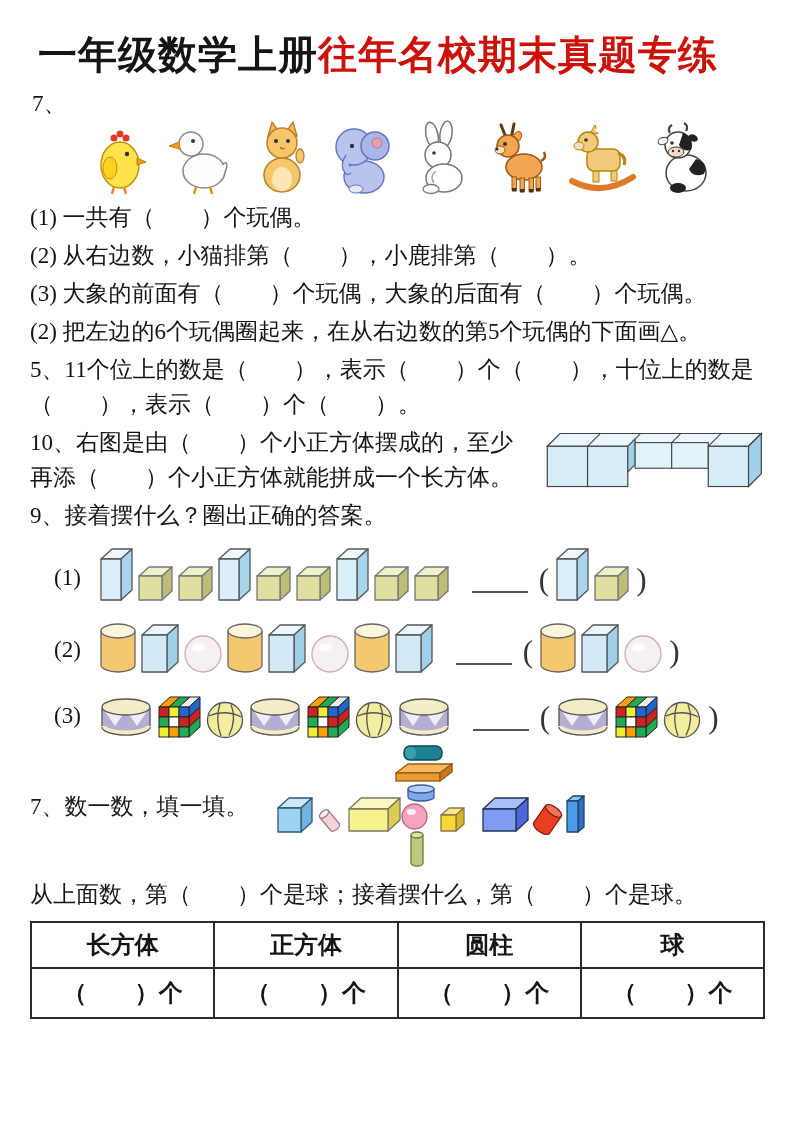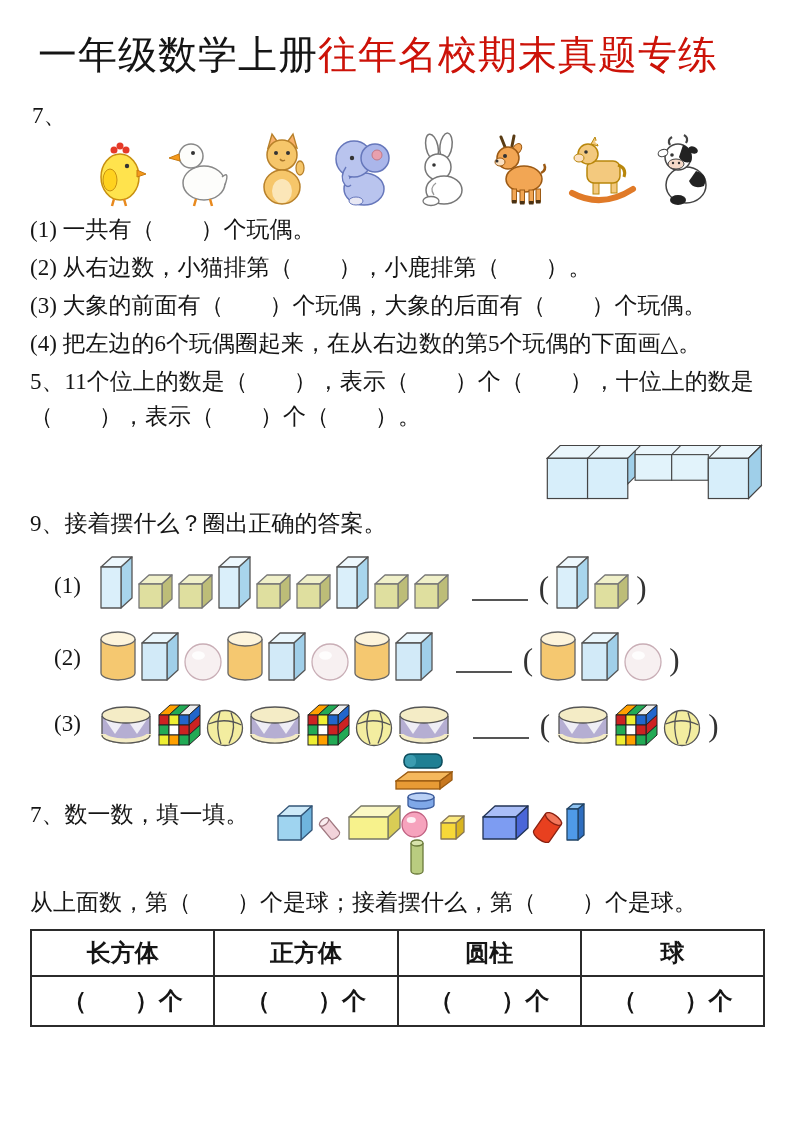--- a/index.html
+++ b/index.html
@@ -2,21 +2,21 @@
 <html style="--title-red: #cc1208; --footer-bg: #f2f20c;"><head>
 <meta charset="utf-8">
 <style>
   html,body{margin:0;padding:0;background:#ffffff;}
   body{
     width:793px;height:1122px;overflow:hidden;
     font-family:"Liberation Serif","DejaVu Serif",serif;
     color:#151515;
   }
   .page{padding:22px 28px 0 30px;position:relative;}
-  .title{font-size:39px;font-weight:normal;margin:6px 0 18px 8px;letter-spacing:1px;white-space:nowrap;}
+  .title{font-size:39px;font-weight:bold;margin:6px 0 6px 8px;letter-spacing:1px;white-space:nowrap;}
   .title .t-red{color:var(--title-red,#cc1208);}
   .qline{font-size:23px;line-height:1.52;margin:3px 0;}
   .qnum{font-size:23px;margin:2px 0 0 2px;}
   
   .animals{display:flex;align-items:flex-end;gap:10px;margin:0 0 6px 56px;}
   .animals .icon{display:inline-block;line-height:0;}
   
   .q10{overflow:hidden;margin:3px 0;}
   .q10 .fig{float:right;margin:4px 0 2px 6px;line-height:0;}
   
@@ -134,39 +134,40 @@
           <ellipse cx="45" cy="19" rx="5" ry="3.5" fill="#222" transform="rotate(20 45 19)"></ellipse>
           <ellipse cx="28" cy="33" rx="8" ry="5" fill="#f5d9c8" stroke="#444"></ellipse>
           <circle cx="25" cy="32" r="1.2" fill="#333"></circle>
           <circle cx="31" cy="32" r="1.2" fill="#333"></circle>
           <circle cx="24" cy="24" r="1.8" fill="#333"></circle>
         </svg></span>
     </div>
   <div class="qline">(1) 一共有（　　）个玩偶。</div>
   <div class="qline">(2) 从右边数，小猫排第（　　），小鹿排第（　　）。</div>
   <div class="qline">(3) 大象的前面有（　　）个玩偶，大象的后面有（　　）个玩偶。</div>
-  <div class="qline">(4) 把左边的6个玩偶圈起来，在从右边数的第5个玩偶的下面画△。</div>
+  <div class="qline">(2) 把左边的6个玩偶圈起来，在从右边数的第5个玩偶的下面画△。</div>
 
   <div class="qline">5、11个位上的数是（　　），表示（　　）个（　　），十位上的数是（　　），表示（　　）个（　　）。</div>
 
   <div class="q10">
     <span class="fig icon"><span class="icon"><svg width="225" height="60" viewBox="0 0 246 62">
             <polygon points="8,16 22,2 242,2 228,16" fill="#eaf6fc" stroke="#444" stroke-width="1.3"></polygon>
             <line x1="52" y1="16" x2="66" y2="2" stroke="#444" stroke-width="1.2"></line>
             <line x1="96" y1="16" x2="110" y2="2" stroke="#444" stroke-width="1.2"></line>
             <line x1="140" y1="16" x2="154" y2="2" stroke="#444" stroke-width="1.2"></line>
             <line x1="184" y1="16" x2="198" y2="2" stroke="#444" stroke-width="1.2"></line>
             <rect x="8" y="16" width="44" height="44" fill="#d7eefa" stroke="#444" stroke-width="1.3"></rect>
             <rect x="52" y="16" width="44" height="44" fill="#d7eefa" stroke="#444" stroke-width="1.3"></rect>
             <polygon points="96,16 104,8 104,36 96,44" fill="#9fcfe9" stroke="#444" stroke-width="1.2"></polygon>
             <rect x="104" y="12" width="40" height="28" fill="#e2f3fb" stroke="#444" stroke-width="1.2"></rect>
             <rect x="144" y="12" width="40" height="28" fill="#e2f3fb" stroke="#444" stroke-width="1.2"></rect>
             <rect x="184" y="16" width="44" height="44" fill="#d7eefa" stroke="#444" stroke-width="1.3"></rect>
             <polygon points="228,16 242,2 242,46 228,60" fill="#9fcfe9" stroke="#444" stroke-width="1.3"></polygon>
           </svg></span></span>
+    <span class="qline">10、右图是由（　　）个小正方体摆成的，至少再添（　　）个小正方体就能拼成一个长方体。</span>
   </div>
 
   <div class="qline">9、接着摆什么？圈出正确的答案。</div>
 
   <div class="q11-row">
     <span class="row-label">(1)</span>
     <span class="opts">
         <span class="icon"><svg width="33" height="53">
             <polygon points="1,11 12,1 32,1 21,11" fill="#eef8fd" stroke="#555" stroke-width="1.3" stroke-linejoin="round"></polygon>
             <polygon points="21,11 32,1 32,42 21,52" fill="#a8d5ec" stroke="#555" stroke-width="1.3" stroke-linejoin="round"></polygon>

